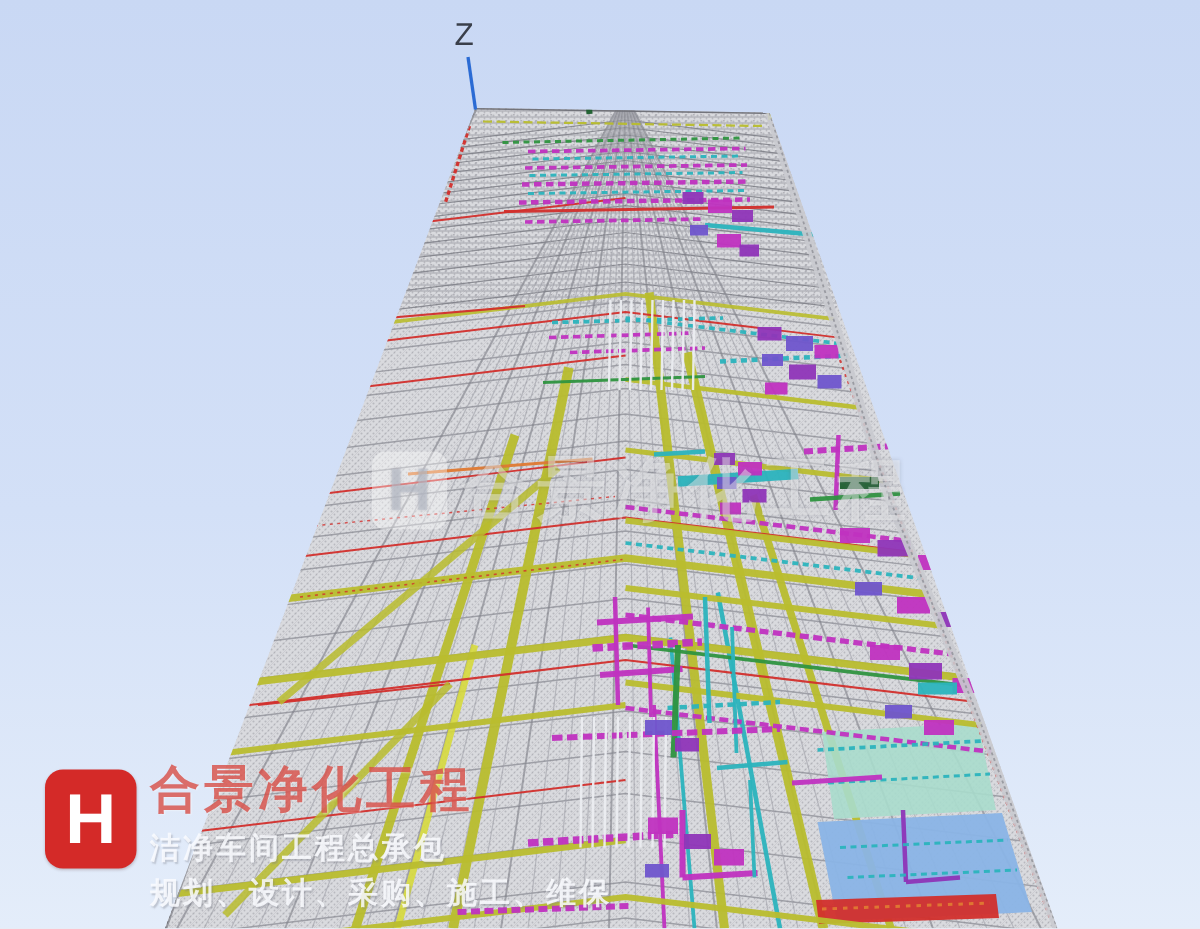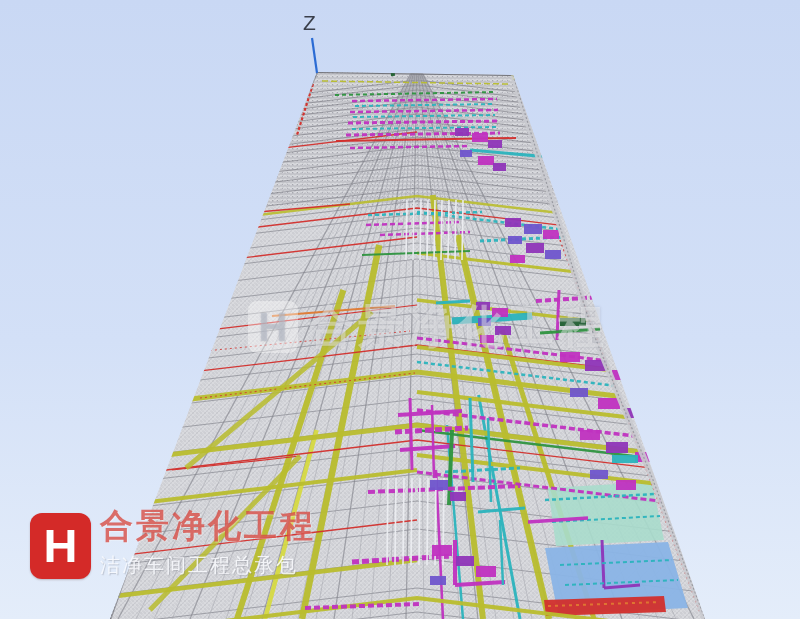--- a/index.html
+++ b/index.html
@@ -34,21 +34,21 @@
     background:var(--logo-red,#d42a28);
     color:#ffffff;font-weight:bold;font-size:47px;line-height:66px;text-align:center;
     box-shadow:0 1px 2px rgba(80,40,40,0.25);
   }
   .brand-title{
     font-size:33px;font-weight:bold;letter-spacing:3px;white-space:nowrap;
     color:rgba(214,72,64,0.78);
     text-shadow:1px 1px 1px rgba(255,255,255,0.35);
   }
   .brand-sub{
-    font-size:20px;font-weight:normal;letter-spacing:2px;white-space:nowrap;
+    font-size:20px;font-weight:bold;letter-spacing:2px;white-space:nowrap;
     color:rgba(250,251,255,0.85);
     text-shadow:1px 1px 1px rgba(120,122,135,0.35);
     margin-top:3px;
   }
 </style>
 </head>
 <body>
 
 <div class="stage">
 
@@ -309,16 +309,17 @@
   <div class="watermark">
     <span class="wm-logo">H</span>
     <span class="wm-text">合景净化工程</span>
   </div>
 
   <div class="brand">
     <div class="brand-mark">H</div>
     <div class="brand-lines">
       <div class="brand-title">合景净化工程</div>
       <div class="brand-sub">洁净车间工程总承包</div>
+      <div class="brand-sub">规划、设计、采购、施工、维保</div>
     </div>
   </div>
 
 </div>
 
 </body></html>

